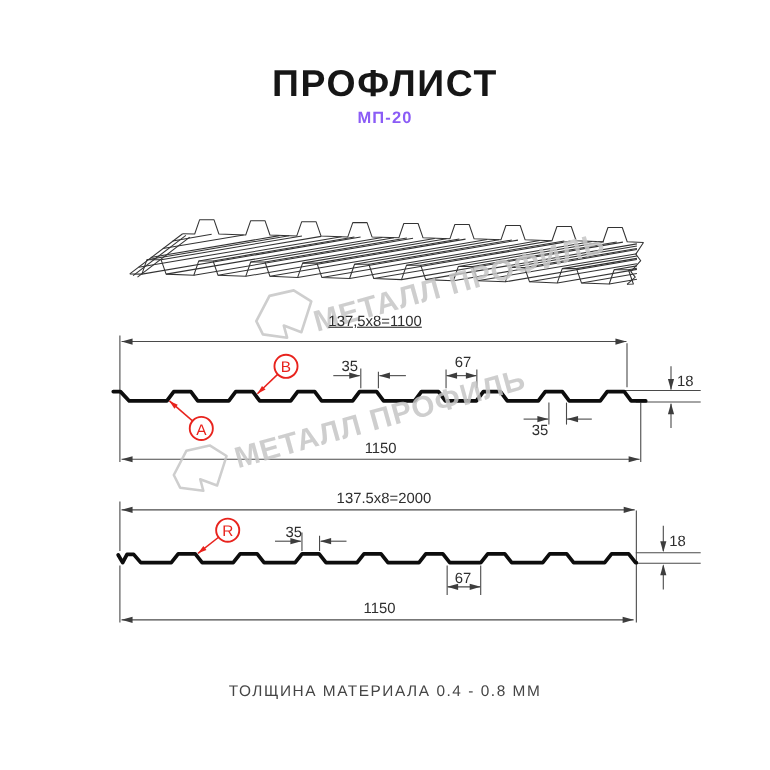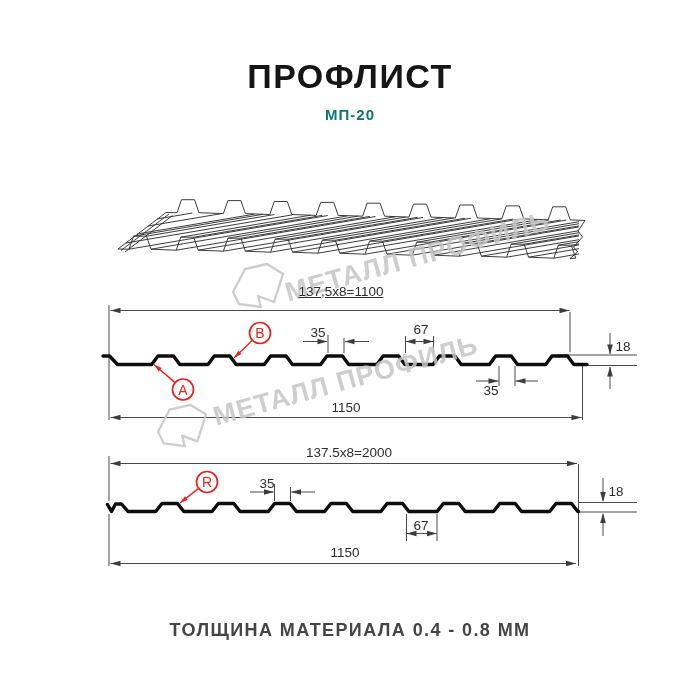--- a/index.html
+++ b/index.html
@@ -2,22 +2,22 @@
 <html><head>
 <meta charset="utf-8">
 <style>
   html,body{margin:0;padding:0;background:#ffffff;}
   #stage{position:relative;width:700px;height:700px;background:#fff;overflow:hidden;
          font-family:"Liberation Sans","DejaVu Sans",sans-serif;}
   #lines{position:absolute;left:0;top:0;}
   .lbl{position:absolute;transform:translateX(-50%);white-space:nowrap;
        font-size:13.5px;color:#2e2e2e;}
   .title{font-size:34px;font-weight:700;letter-spacing:1.5px;color:#161616;}
-  .subtitle{font-size:15px;font-weight:700;letter-spacing:1px;color:#0f766e;margin-top:7px;}
-  .footer{font-size:18px;font-weight:700;letter-spacing:1.4px;color:#454545;}
+  .subtitle{font-size:15px;font-weight:700;letter-spacing:1px;color:#8b5cf6;}
+  .footer{font-size:14px;font-weight:400;letter-spacing:1.4px;color:#454545;}
   .wm{position:absolute;white-space:nowrap;font-size:27px;font-weight:700;letter-spacing:1px;
       color:#c6c6c6;opacity:.85;transform-origin:0 50%;transform:rotate(-15.5deg);}
   .wmlogo{position:absolute;opacity:.85;}
   .ptletter{position:absolute;transform:translate(-50%,-50%);font-size:14px;
             color:#e8231d;font-weight:400;}
 </style>
 </head>
 <body>
 
 <div id="stage">

